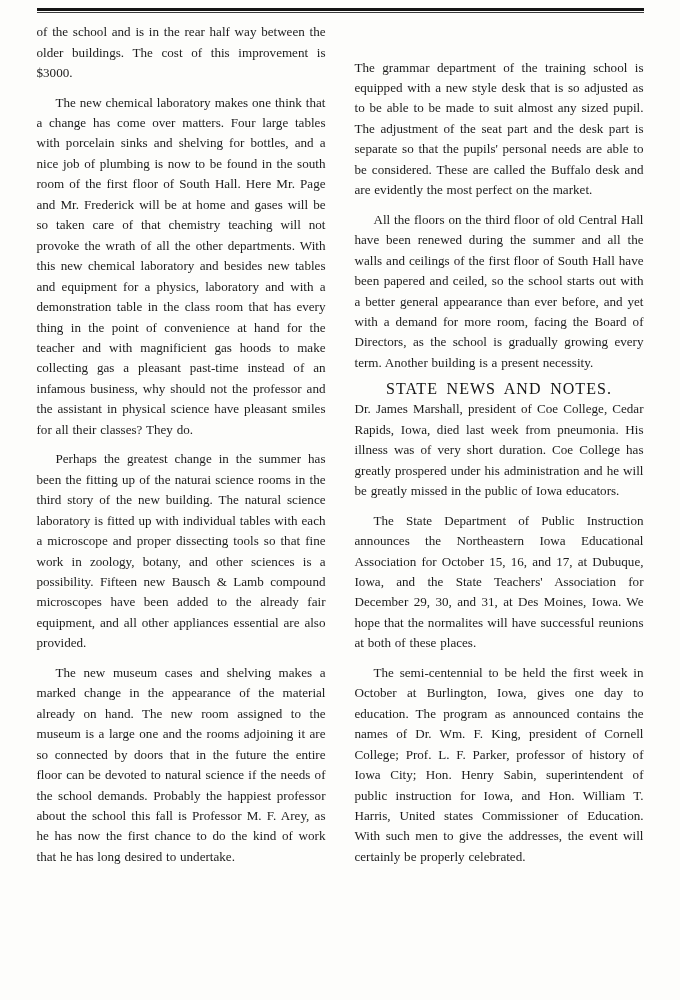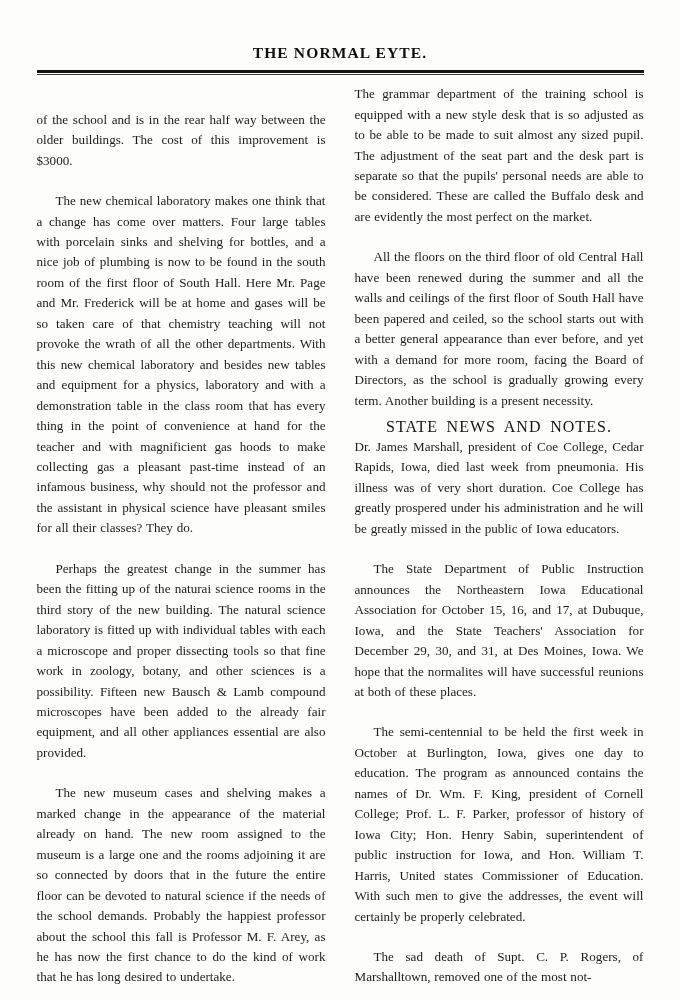--- a/index.html
+++ b/index.html
@@ -72,21 +72,21 @@
     font-size: 13.1px;
     line-height: 20.45px;
     text-align: justify;
     text-justify: inter-word;
     text-indent: 1.45em;
     word-spacing: 0.04em;
     color: #1b1b1b;
     -webkit-font-smoothing: antialiased;
   }
   p.para + p.para {
-    margin-top: 20px;
+    margin-top: 9px;
   }
   p.para.cont {
     text-indent: 0;
     margin-top: 0;
   }
 
   .section-head {
     font-size: 16px;
     letter-spacing: 1.05px;
     text-align: center;
@@ -95,23 +95,20 @@
     text-transform: uppercase;
     word-spacing: 0.22em;
     font-family: "Liberation Serif", "DejaVu Serif", serif;
   }
 </style>
 </head>
 <body>
 
 <div class="page">
 
-  <div class="masthead">
-    <div class="masthead-title">THE NORMAL EYTE.</div>
-  </div>
 
   <div class="rule-wrap">
     <div class="rule-thick"></div>
     <div class="rule-thin"></div>
   </div>
 
   <div class="columns">
 
     <div class="col col-left">
       <p class="para cont">of the school and is in the rear half way between the older buildings.  The cost of this improvement is $3000.</p>
@@ -122,17 +119,16 @@
 
     <div class="col col-right">
       <p class="para cont">The grammar department of the training school is equipped with a new style desk that is so adjusted as to be able to be made to suit almost any sized pupil.  The adjustment of the seat part and the desk part is separate so that the pupils' personal needs are able to be considered.  These are called the Buffalo desk and are evidently the most perfect on the market.</p>
       <p class="para">All the floors on the third floor of old Central Hall have been renewed during the summer and all the walls and ceilings of the first floor of South Hall have been papered and ceiled, so the school starts out with a better general appearance than ever before, and yet with a demand for more room, facing the Board of Directors, as the school is gradually growing every term.  Another building is a present necessity.</p>
 
       <div class="section-head">STATE NEWS AND NOTES.</div>
 
       <p class="para cont">Dr. James Marshall, president of Coe College, Cedar Rapids, Iowa, died last week from pneumonia.  His illness was of very short duration.  Coe College has greatly prospered under his administration and he will be greatly missed in the public of Iowa educators.</p>
       <p class="para">The State Department of Public Instruction announces the Northeastern Iowa Educational Association for October 15, 16, and 17, at Dubuque, Iowa, and the State Teachers' Association for December 29, 30, and 31, at Des Moines, Iowa.  We hope that the normalites will have successful reunions at both of these places.</p>
       <p class="para">The semi-centennial to be held the first week in October at Burlington, Iowa, gives one day to education.  The program as announced contains the names of Dr. Wm. F. King, president of Cornell College; Prof. L. F. Parker, professor of history of Iowa City; Hon. Henry Sabin, superintendent of public instruction for Iowa, and Hon. William T. Harris, United states Commissioner of Education.  With such men to give the addresses, the event will certainly be properly celebrated.</p>
-      <p class="para">The sad death of Supt. C. P. Rogers, of Marshalltown, removed one of the most not-</p>
     </div>
 
   </div>
 </div>
 
 </body></html>

